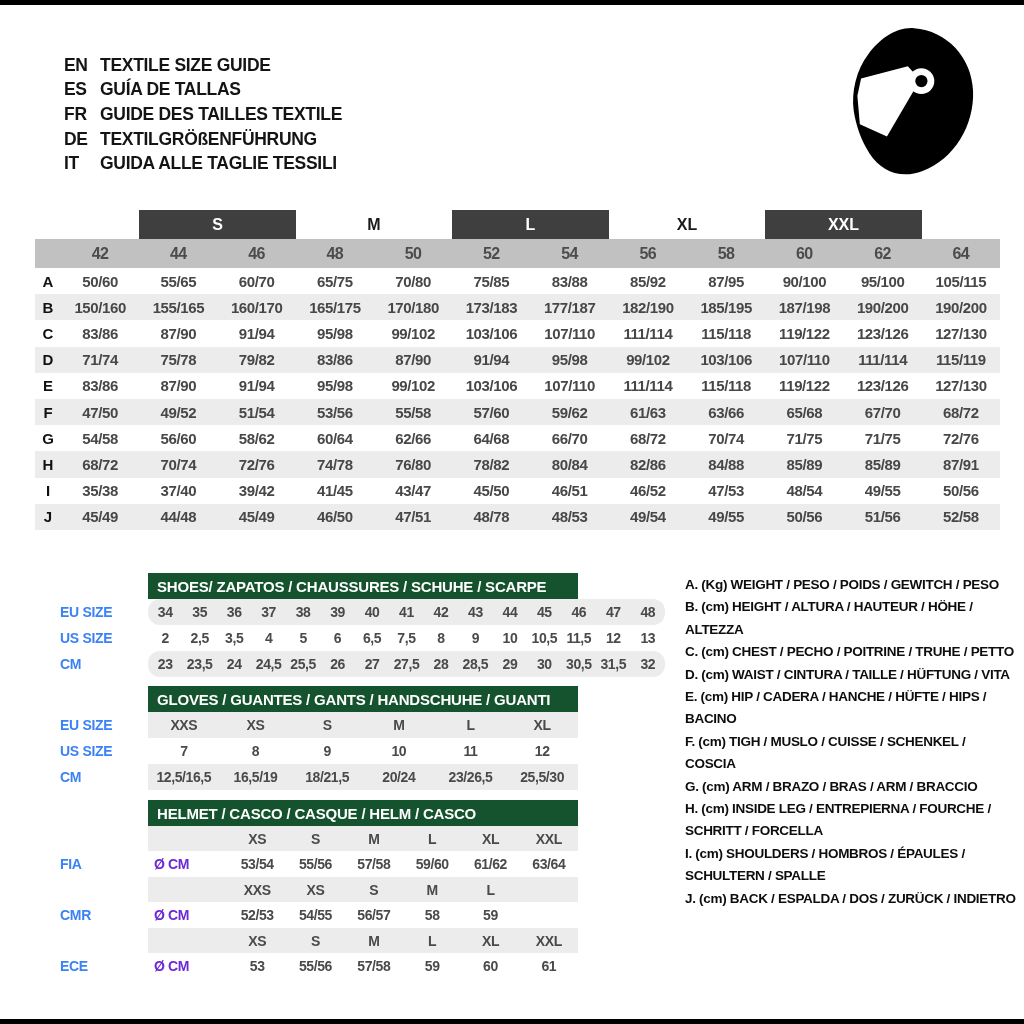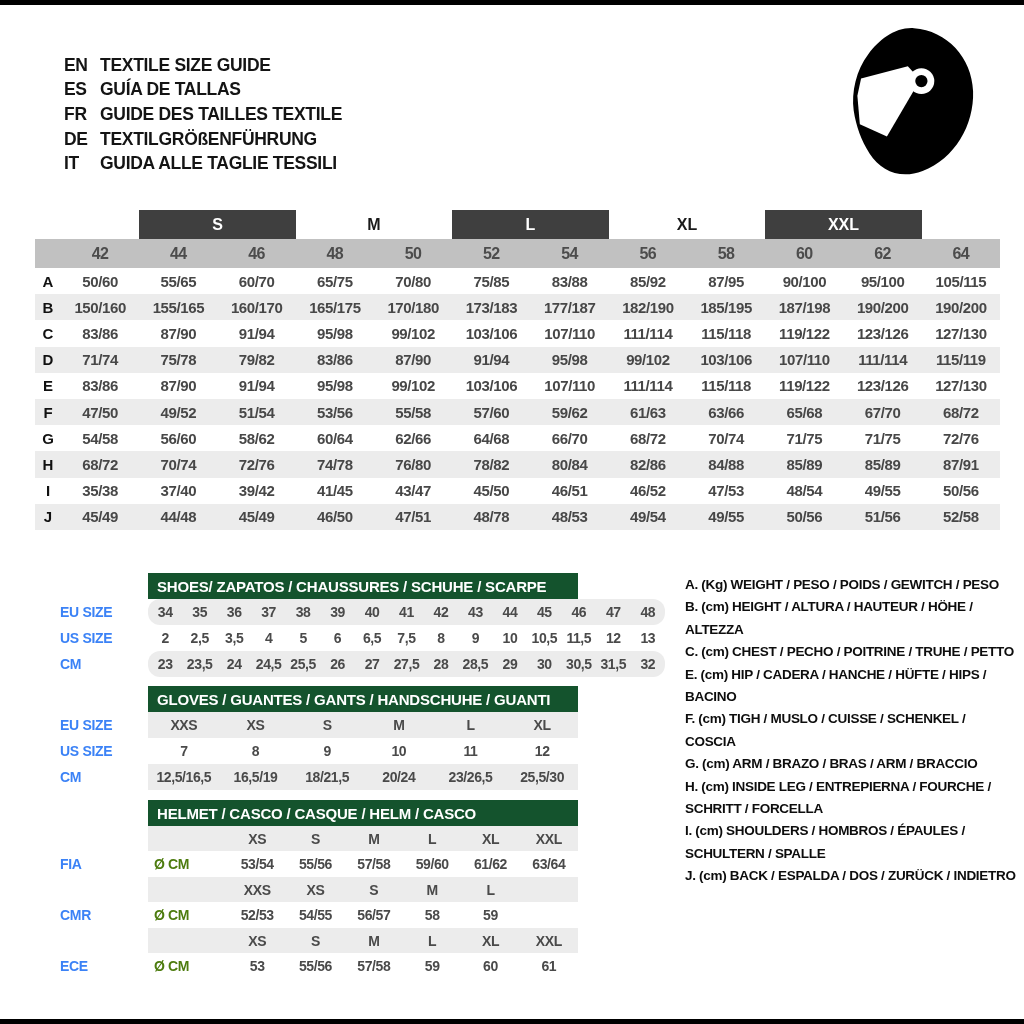--- a/index.html
+++ b/index.html
@@ -44,21 +44,21 @@
   .sec-shoes { top:573px; } .sec-gloves { top:686px; } .sec-helmet { top:800px; }
   .s-row { display:flex; height:26px; }
   .s-row.h25 { height:25px; }
   .s-label { width:88px; display:flex; align-items:center; font-size:14px; color:#3b82f6; letter-spacing:-0.3px; white-space:nowrap; }
   .s-grid { display:grid; }
   .s-grid.shoes { width:517px; grid-template-columns:repeat(15, 1fr);border-radius:12px; }
   .s-grid.gloves { width:430px; grid-template-columns:repeat(6, 1fr); }
   .h-grid { display:grid; width:430px; grid-template-columns:80px repeat(6, 1fr); }
   .stripe { background:#ececec; }
   .s-cell, .h-cell { display:flex; align-items:center; justify-content:center; font-size:14px; color:#4a4a4a; letter-spacing:-0.4px; white-space:nowrap; }
-  .h-cell.unit { justify-content:flex-start; padding-left:6px; color:#4d7c0f;text-align:right; }
+  .h-cell.unit { justify-content:flex-start; padding-left:6px; color:#6d28d9;text-align:right; }
 
   
   .legend { position:absolute; left:685px; top:574px; width:332px; }
   .legend-item { font-size:13.5px; line-height:22.4px; color:#0d0d0d; letter-spacing:-0.3px; }
 </style>
 </head>
 <body>
 
 <div class="edge-line edge-top"></div>
 
@@ -454,20 +454,21 @@
           <div class="h-cell">61</div>
         </div>
       </div>
     </div>
 </section>
 
 <aside class="legend">
     <div class="legend-item">A. (Kg) WEIGHT / PESO / POIDS / GEWITCH / PESO</div>
     <div class="legend-item">B. (cm) HEIGHT / ALTURA / HAUTEUR / HÖHE / ALTEZZA</div>
     <div class="legend-item">C. (cm) CHEST / PECHO / POITRINE / TRUHE / PETTO</div>
+    <div class="legend-item">D. (cm) WAIST / CINTURA / TAILLE / HÜFTUNG / VITA</div>
     <div class="legend-item">E. (cm) HIP / CADERA / HANCHE / HÜFTE / HIPS / BACINO</div>
     <div class="legend-item">F. (cm) TIGH / MUSLO / CUISSE / SCHENKEL / COSCIA</div>
     <div class="legend-item">G. (cm) ARM / BRAZO / BRAS / ARM / BRACCIO</div>
     <div class="legend-item">H. (cm) INSIDE LEG / ENTREPIERNA / FOURCHE / SCHRITT / FORCELLA</div>
     <div class="legend-item">I. (cm) SHOULDERS / HOMBROS / ÉPAULES / SCHULTERN / SPALLE</div>
     <div class="legend-item">J. (cm) BACK / ESPALDA / DOS / ZURÜCK / INDIETRO</div>
   </aside>
 
 <div class="edge-line edge-bottom"></div>
 

